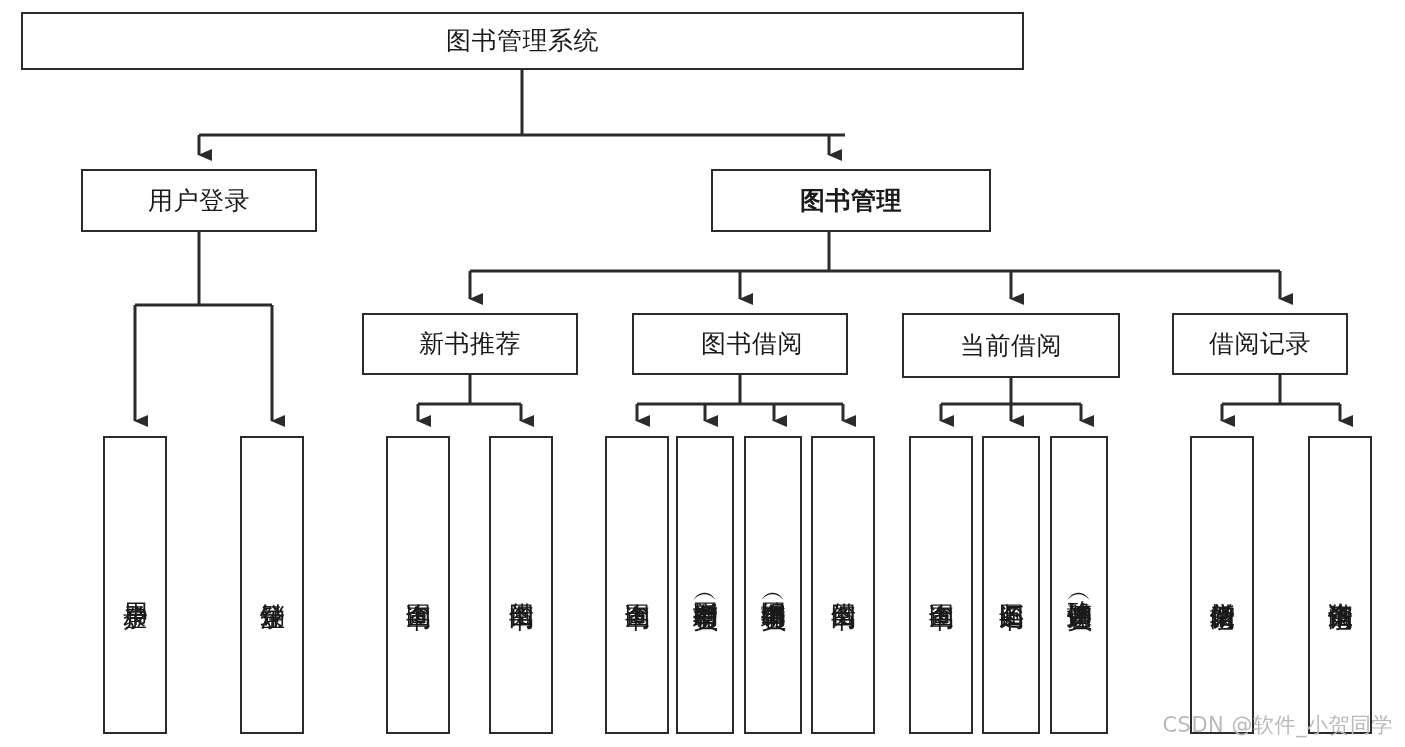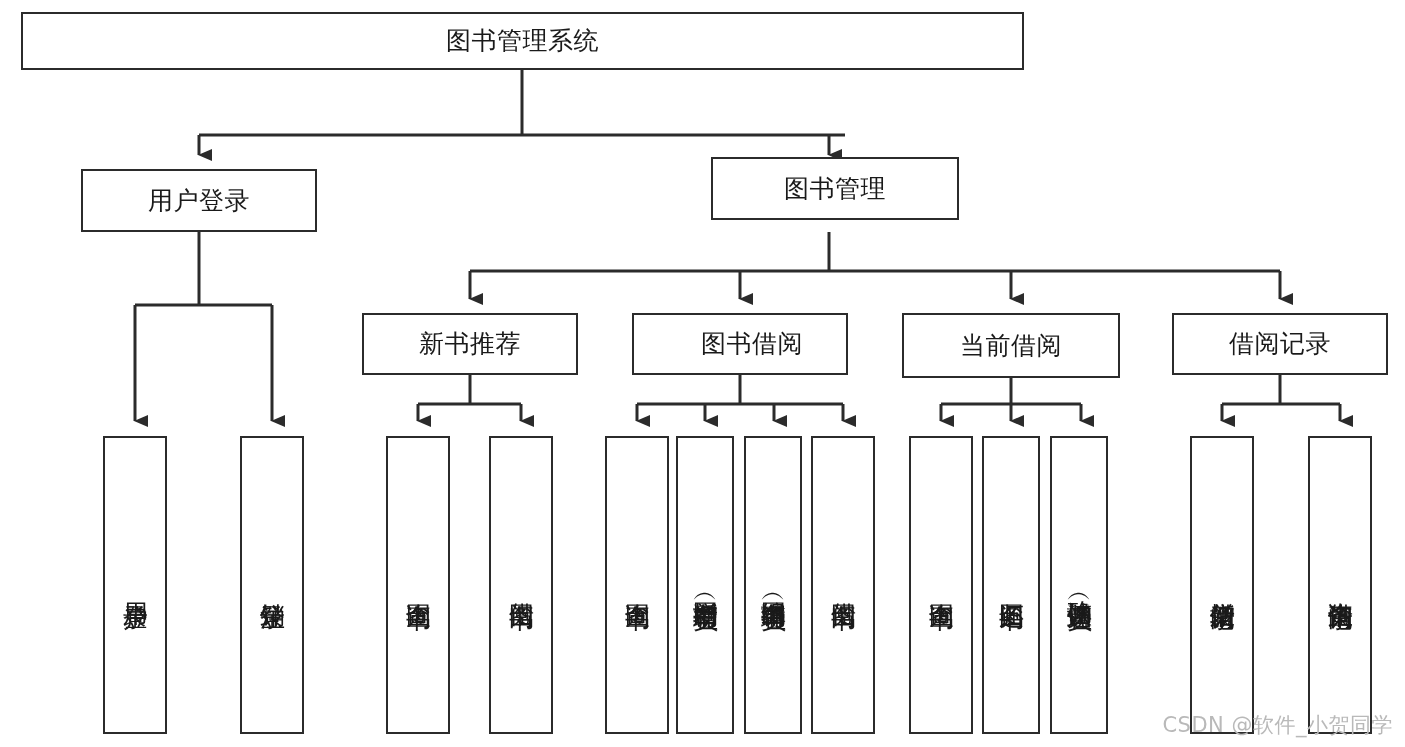--- a/index.html
+++ b/index.html
@@ -124,34 +124,34 @@
     </g>
   </svg>
 
   <div class="node h" style="left:21px; top:12px; width:1003px; height:58px;">
     <span class="label">图书管理系统</span>
   </div>
 
   <div class="node h" style="left:81px; top:169px; width:236px; height:63px;">
     <span class="label">用户登录</span>
   </div>
-  <div class="node h" style="left:711px; top:157px; width:248px; height:63px;">
+  <div class="node h" style="left:711px; top:169px; width:280px; height:63px;font-weight:bold;">
     <span class="label">图书管理</span>
   </div>
 
   <div class="node h" style="left:362px; top:313px; width:216px; height:62px;">
     <span class="label">新书推荐</span>
   </div>
   <div class="node h" style="left:632px; top:313px; width:216px; height:62px;padding-left:24px;">
     <span class="label">图书借阅</span>
   </div>
   <div class="node h" style="left:902px; top:313px; width:218px; height:65px;">
     <span class="label">当前借阅</span>
   </div>
-  <div class="node h" style="left:1172px; top:313px; width:216px; height:62px;">
+  <div class="node h" style="left:1172px; top:313px; width:176px; height:62px;">
     <span class="label">借阅记录</span>
   </div>
 
   <div class="node v" style="left:103px; top:436px; width:64px; height:298px;">
     <span class="label">用户登录</span>
   </div>
   <div class="node v" style="left:240px; top:436px; width:64px; height:298px;">
     <span class="label">注销登录</span>
   </div>
 

